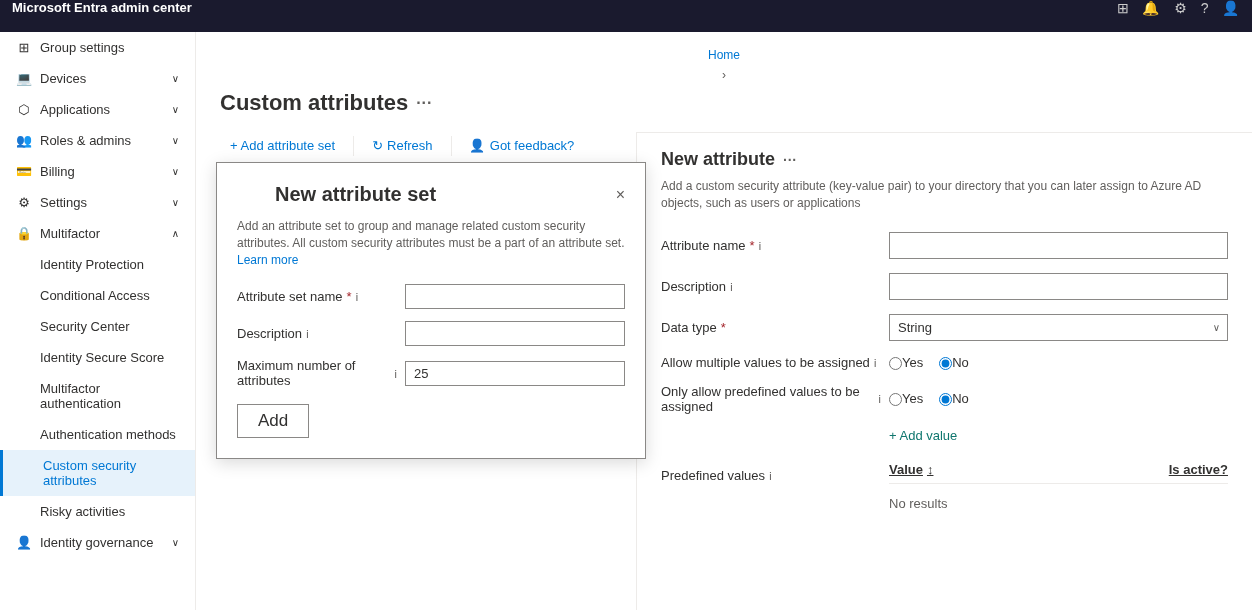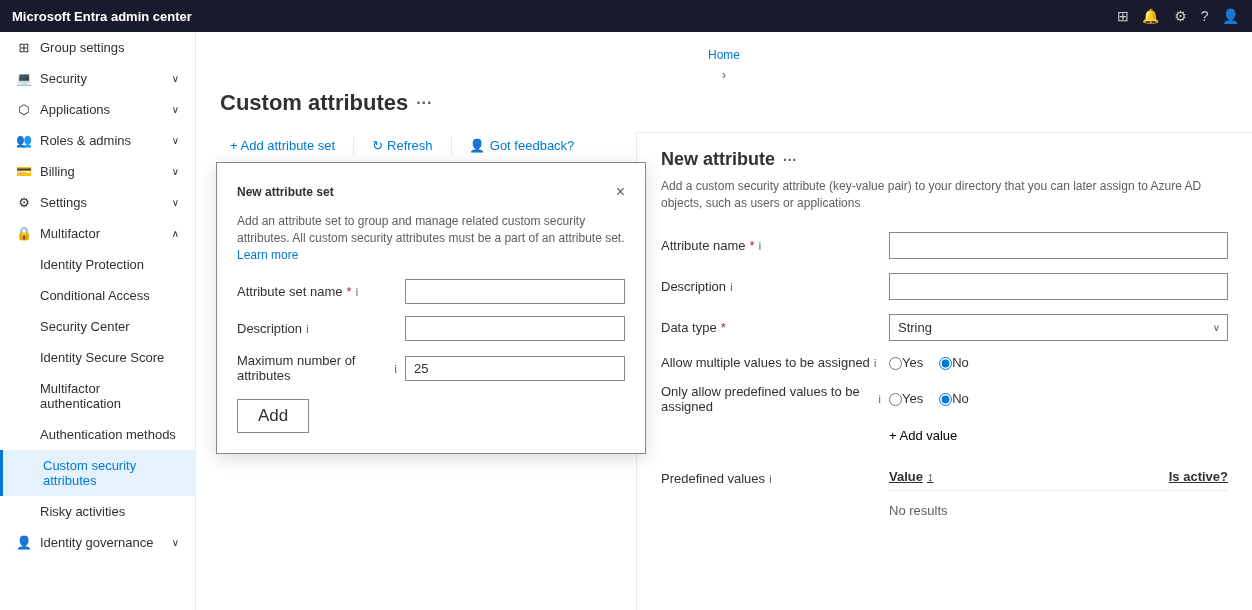--- a/index.html
+++ b/index.html
@@ -4,21 +4,21 @@
   <style>
     * { box-sizing: border-box; margin: 0; padding: 0; }
     body { font-family: 'Segoe UI', Arial, sans-serif; font-size: 13px; background: #f3f2f1; display: flex; flex-direction: column; height: 610px; overflow: hidden; }
 
     
     .topbar {
       background: #1a1a2e;
       color: #fff;
       height: 32px;
       display: flex;
-      align-items: center;
+      align-items: flex-start;
       padding: 0 12px;
       justify-content: space-between;
       flex-shrink: 0;
     }
     .topbar-title { font-size: 13px; font-weight: 600; color: #fff; }
     .topbar-icons { display: flex; gap: 14px; align-items: center; }
     .topbar-icon { color: #ccc; font-size: 14px; cursor: pointer; }
 
     
     .layout { display: flex; flex: 1; overflow: hidden; }
@@ -115,21 +115,21 @@
       top: 130px;
       left: 20px;
       width: 430px;
       background: #fff;
       border: 1px solid #8a8886;
       box-shadow: 0 4px 16px rgba(0,0,0,0.15);
       z-index: 10;
       padding: 20px;
     }
     .modal-header { display: flex; align-items: center; justify-content: space-between; margin-bottom: 12px; }
-    .modal-title { font-size: 12px; font-weight: 600; color: #323130; }
+    .modal-title { font-size: 20px; font-weight: 600; color: #323130; margin-left: 38px; }
     .modal-close { cursor: pointer; color: #605e5c; font-size: 16px; border: none; background: transparent; }
     .modal-desc { font-size: 12px; color: #605e5c; margin-bottom: 16px; line-height: 1.4; }
     .modal-desc a { color: #0078d4; text-decoration: none; text-align: center; }
     .form-row { display: flex; align-items: center; margin-bottom: 12px; gap: 8px; }
     .form-label { width: 160px; font-size: 13px; color: #323130; display: flex; align-items: center; gap: 4px; flex-shrink: 0; }
     .form-label .required { color: #a4262c; }
     .form-label .info-icon { color: #605e5c; font-size: 11px; cursor: help; }
     .form-input { flex: 1; padding: 4px 8px; border: 1px solid #8a8886; font-size: 13px; color: #323130; outline: none; }
     .modal-footer { margin-top: 16px; }
     .btn-add { padding: 6px 20px; background: #fff; border: 1px solid #8a8886; font-size: 17px; color: #323130; cursor: pointer; }
@@ -155,21 +155,21 @@
     .panel-label { width: 220px; font-size: 13px; color: #323130; display: flex; align-items: center; gap: 4px; flex-shrink: 0; }
     .panel-label .required { color: #a4262c; }
     .panel-label .info-icon { color: #605e5c; font-size: 11px; cursor: help; }
     .panel-input { flex: 1; padding: 5px 8px; border: 1px solid #8a8886; font-size: 13px; color: #323130; outline: none; }
     .panel-select-wrap { flex: 1; position: relative; }
     .panel-select { width: 100%; padding: 5px 30px 5px 8px; border: 1px solid #8a8886; font-size: 13px; color: #323130; outline: none; appearance: none; background: #fff; }
     .panel-select-arrow { position: absolute; right: 8px; top: 50%; transform: translateY(-50%); font-size: 10px; color: #605e5c; pointer-events: none; }
     .radio-group { display: flex; align-items: center; gap: 16px; flex: 1; }
     .radio-item { display: flex; align-items: flex-end; gap: 0; font-size: 13px; color: #323130; }
     .radio-item input[type=radio] { accent-color: #0078d4; }
-    .add-value-btn { display: flex; align-items: center; gap: 4px; color: #000000; font-size: 13px; cursor: pointer; border: none; background: transparent; padding: 0; margin-bottom: 20px; }
+    .add-value-btn { display: flex; align-items: center; gap: 4px; color: #0f766e; font-size: 13px; cursor: pointer; border: none; background: transparent; padding: 0; margin-bottom: 13px; }
     .predefined-table-header { display: flex; align-items: center; gap: 8px; padding: 6px 0; border-bottom: 1px solid #edebe9; font-weight: 600; font-size: 13px; color: #323130; text-decoration: underline; }
     .predefined-table-header .col-value { flex: 1; display: flex; align-items: center; gap: 4px; }
     .predefined-table-header .col-active { width: 80px; display: flex; align-items: center; gap: 4px; justify-content: flex-end; }
     .no-results { font-size: 13px; color: #605e5c; padding: 12px 0; }
   </style>
 </head>
 <body>
 
 <div class="topbar">
   <span class="topbar-title">Microsoft Entra admin center</span>
@@ -184,21 +184,21 @@
 
 <div class="layout">
 
   <div class="sidebar">
     <div class="sidebar-item">
       <span class="sidebar-icon">⊞</span>
       <span>Group settings</span>
     </div>
     <div class="sidebar-item">
       <span class="sidebar-icon">💻</span>
-      <span>Security</span>
+      <span>Devices</span>
       <span class="chevron">∨</span>
     </div>
     <div class="sidebar-item">
       <span class="sidebar-icon">⬡</span>
       <span>Applications</span>
       <span class="chevron">∨</span>
     </div>
     <div class="sidebar-item">
       <span class="sidebar-icon">👥</span>
       <span>Roles &amp; admins</span>

